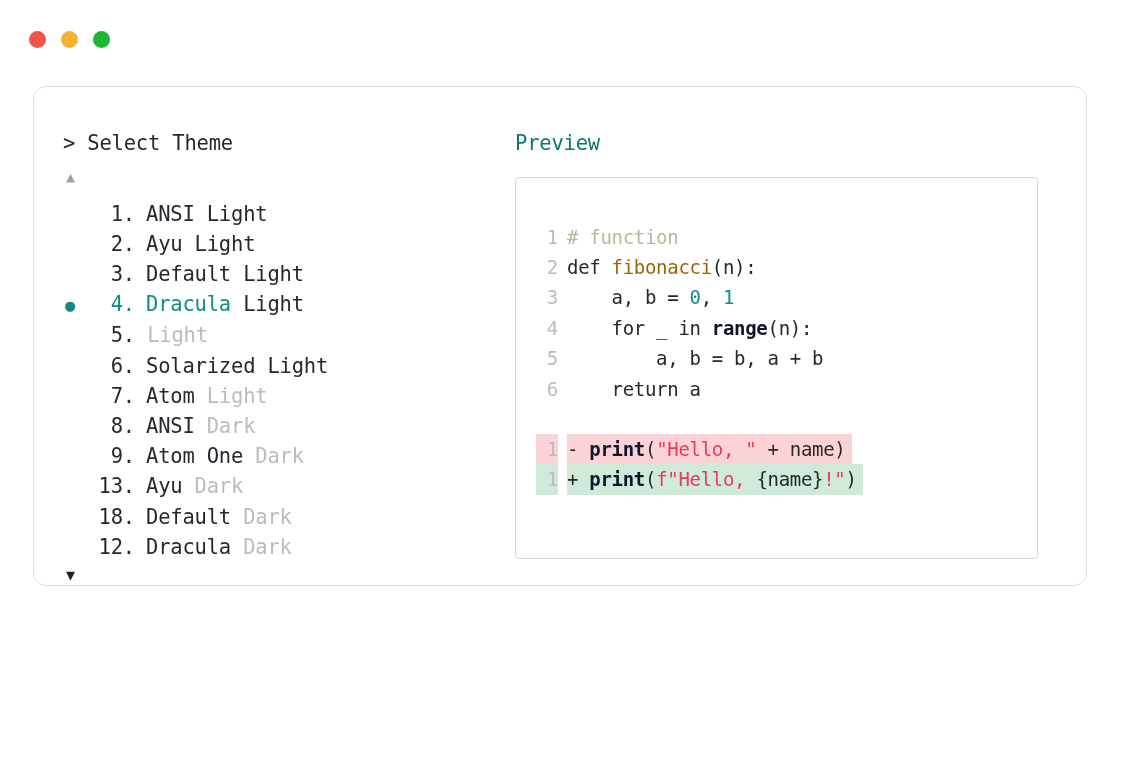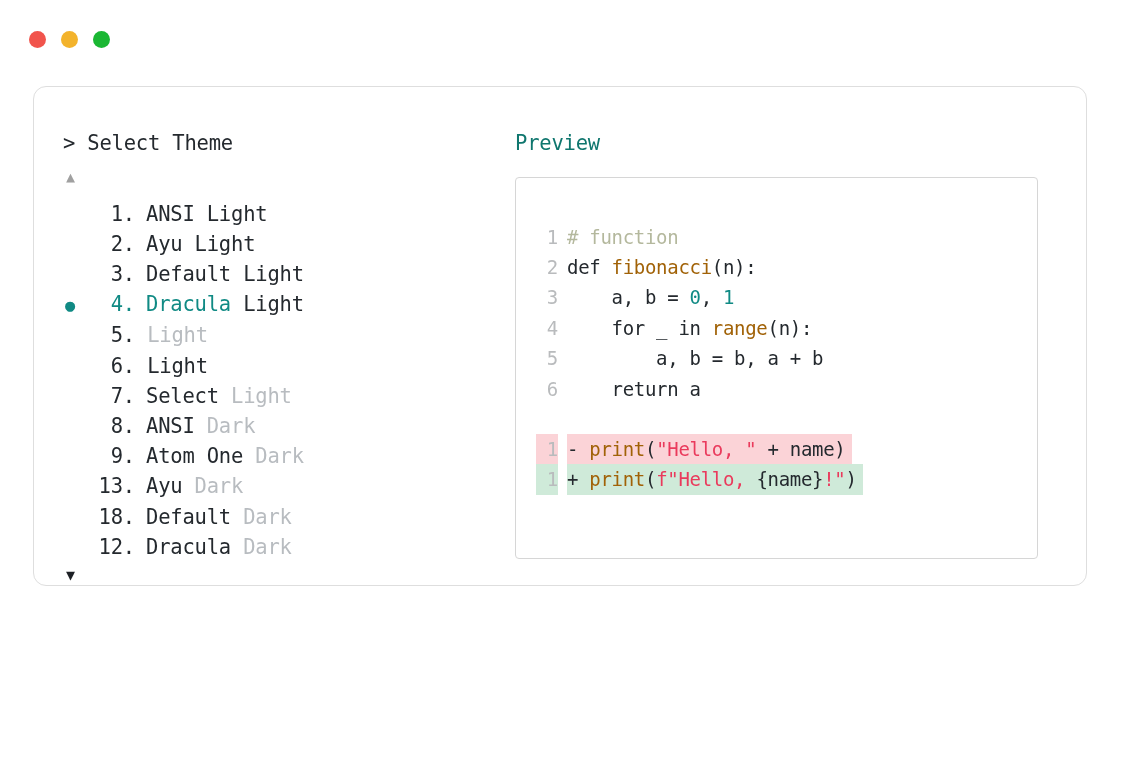--- a/index.html
+++ b/index.html
@@ -153,21 +153,21 @@
     text-align: right;
     color: #b9bbbd;
     margin-right: 9px;
   }
   .code-text { white-space: pre; text-align: center; }
 
   
   .tok-comment { color: #b4b89d; }
   .tok-keyword { color: #24292e; }
   .tok-func    { color: #a16207; }
-  .tok-builtin { color: #a16207; }
+  .tok-builtin { color: #0f172a; font-weight: bold; }
   .tok-num     { color: #108a84; }
   .tok-str     { color: #ea3a5c; }
   .tok-plain   { color: #24292e; }
 
   .diff-gap { height: 30px; }
 
   .diff-line { display: flex; align-items: baseline; padding-left: 20px; }
   .diff-line .ln { color: #b9bbbd; }
   .diff-body { padding-right: 6px; }
   .diff-line.minus .ln,
@@ -193,22 +193,22 @@
         <div class="prompt-line">&gt; Select Theme</div>
 
         <div class="scroll-arrow up">▲</div>
 
         <div class="theme-list">
             <div class="theme-row"><span class="bullet-cell"></span><span class="idx-cell">1.</span><span class="name-cell">ANSI</span><span class=""> Light</span></div>
             <div class="theme-row"><span class="bullet-cell"></span><span class="idx-cell">2.</span><span class="name-cell">Ayu</span><span class=""> Light</span></div>
             <div class="theme-row"><span class="bullet-cell"></span><span class="idx-cell">3.</span><span class="name-cell">Default</span><span class=""> Light</span></div>
             <div class="theme-row selected"><span class="bullet-cell">●</span><span class="idx-cell">4.</span><span class="name-cell">Dracula</span><span class=""> Light</span></div>
             <div class="theme-row"><span class="bullet-cell"></span><span class="idx-cell">5.</span><span class="variant"> Light</span></div>
-            <div class="theme-row"><span class="bullet-cell"></span><span class="idx-cell">6.</span><span class=""> Light</span></div>
-            <div class="theme-row"><span class="bullet-cell"></span><span class="idx-cell">7.</span><span class="name-cell">Select</span><span class="variant"> Light</span></div>
+            <div class="theme-row"><span class="bullet-cell"></span><span class="idx-cell">6.</span><span class="name-cell">Solarized</span><span class=""> Light</span></div>
+            <div class="theme-row"><span class="bullet-cell"></span><span class="idx-cell">7.</span><span class="name-cell">Atom</span><span class="variant"> Light</span></div>
             <div class="theme-row"><span class="bullet-cell"></span><span class="idx-cell">8.</span><span class="name-cell">ANSI</span><span class="variant"> Dark</span></div>
             <div class="theme-row"><span class="bullet-cell"></span><span class="idx-cell">9.</span><span class="name-cell">Atom One</span><span class="variant"> Dark</span></div>
             <div class="theme-row"><span class="bullet-cell"></span><span class="idx-cell">13.</span><span class="name-cell">Ayu</span><span class="variant"> Dark</span></div>
             <div class="theme-row"><span class="bullet-cell"></span><span class="idx-cell">18.</span><span class="name-cell">Default</span><span class="variant"> Dark</span></div>
             <div class="theme-row"><span class="bullet-cell"></span><span class="idx-cell">12.</span><span class="name-cell">Dracula</span><span class="variant"> Dark</span></div>
           </div>
 
         <div class="scroll-arrow down">▼</div>
       </div>
 

